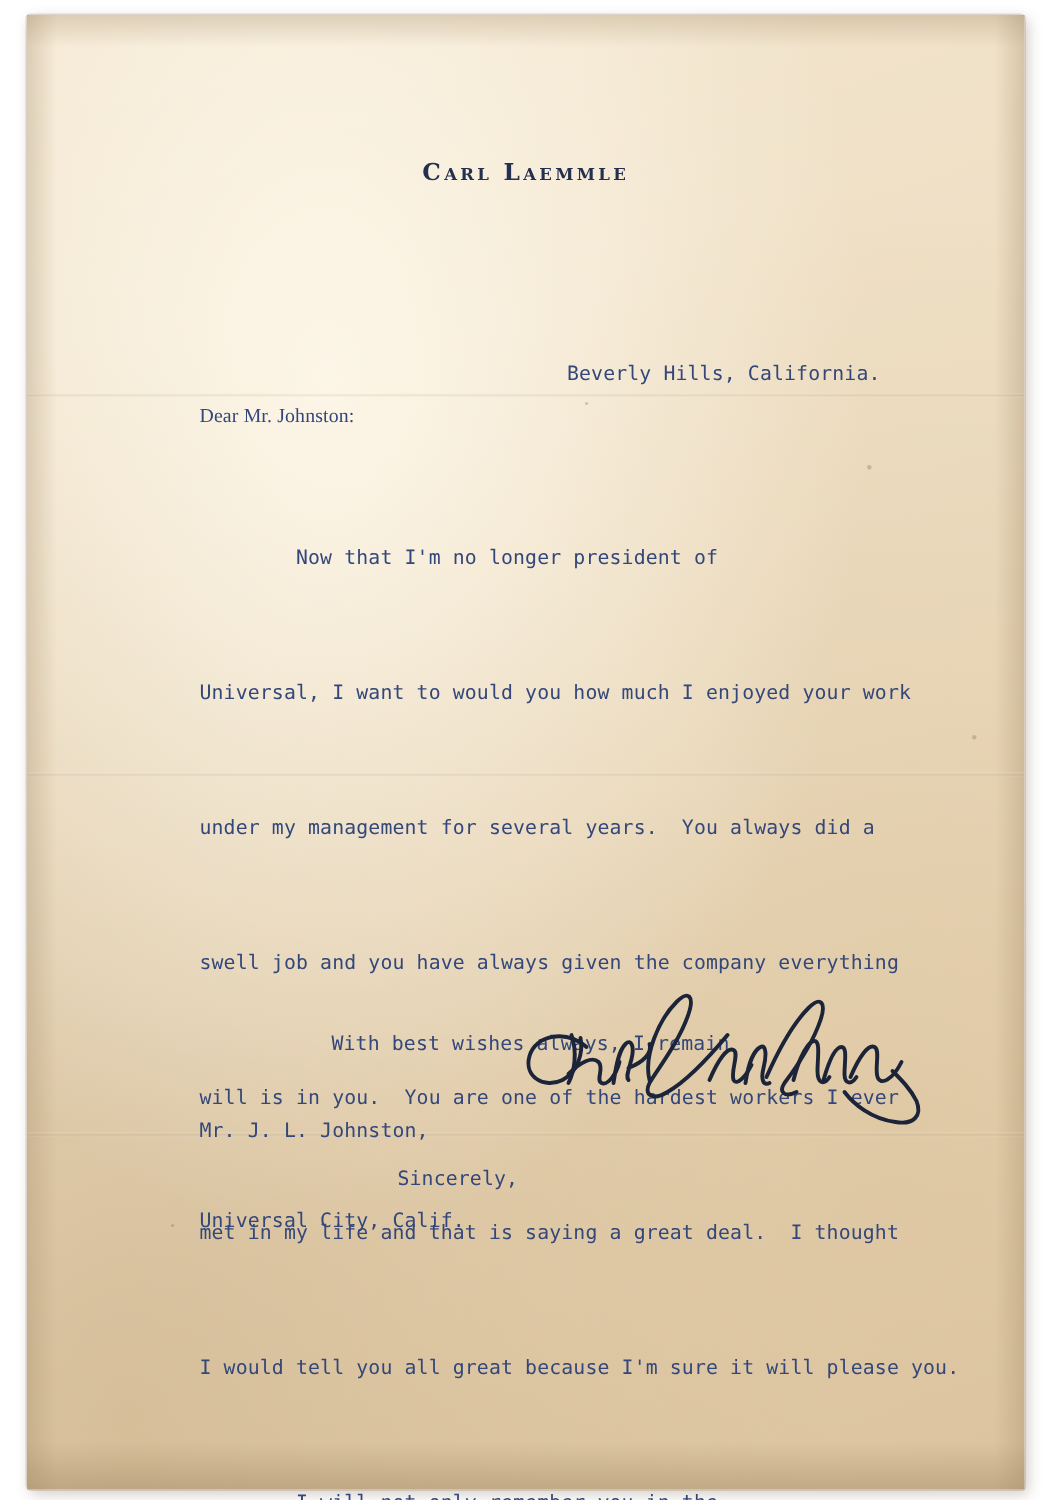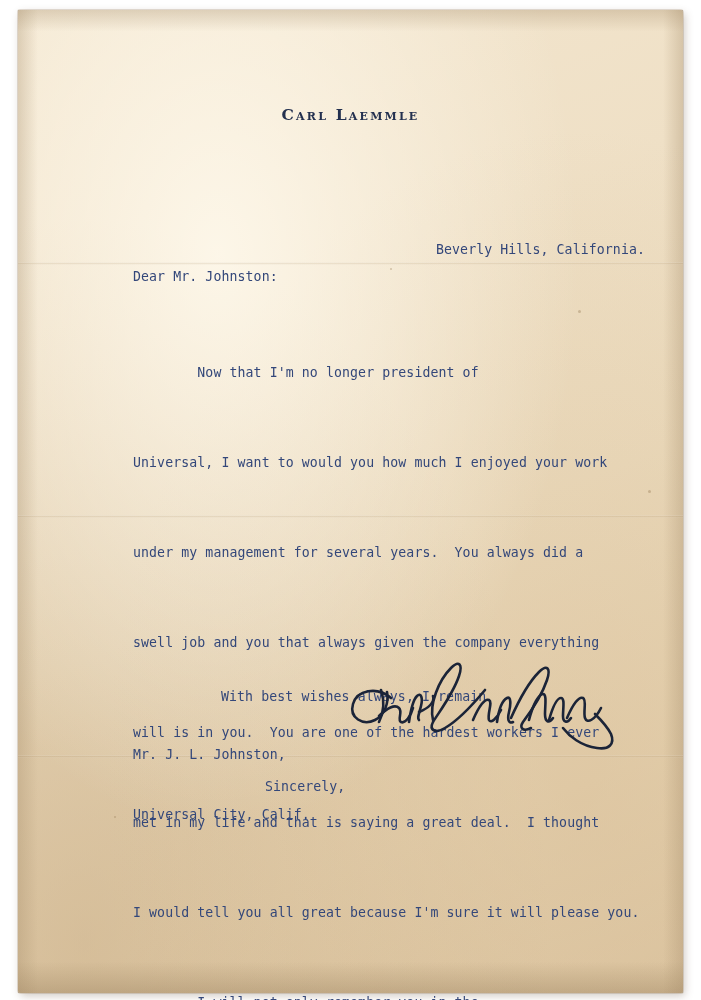--- a/index.html
+++ b/index.html
@@ -105,30 +105,31 @@
     white-space: pre;
     letter-spacing: 0.1px;
   }
 
   .addr-block {
     position: absolute;
     top: 165px;
     left: 0;
     width: 100%;
     text-align: right;
-    padding-right: 38px;
+    padding-right: 96px;
     box-sizing: border-box;
   }
   .addr-line { display: block; }
   .addr-line.date { margin-top: 4px; }
 
   .salutation {
     position: absolute;
     top: 252px;
     left: 115px;
+    font-family: Liberation Serif, serif;
   }
 
   .body-block {
     position: absolute;
     top: 288px;
     left: 115px;
     width: 520px;
   }
   .body-line { display: block; }
 
@@ -181,21 +182,21 @@
       <div class="addr-block typed">
         <span class="addr-line">Beverly Hills, California.</span>
       </div>
 
       <div class="salutation typed">Dear Mr. Johnston:</div>
 
       <div class="body-block typed">
         <span class="body-line">        Now that I'm no longer president of</span>
         <span class="body-line">Universal, I want to would you how much I enjoyed your work</span>
         <span class="body-line">under my management for several years.  You always did a</span>
-        <span class="body-line">swell job and you that always given the company everything</span>
+        <span class="body-line">swell job and you have always given the company everything</span>
         <span class="body-line">will is in you.  You are one of the hardest workers I ever</span>
         <span class="body-line">met in my life and that is saying a great deal.  I thought</span>
         <span class="body-line">I would tell you all great because I'm sure it will please you.</span>
         <span class="body-line">        I will not only remember you in the</span>
         
         
         
       </div>
 
       <div class="closing typed">

